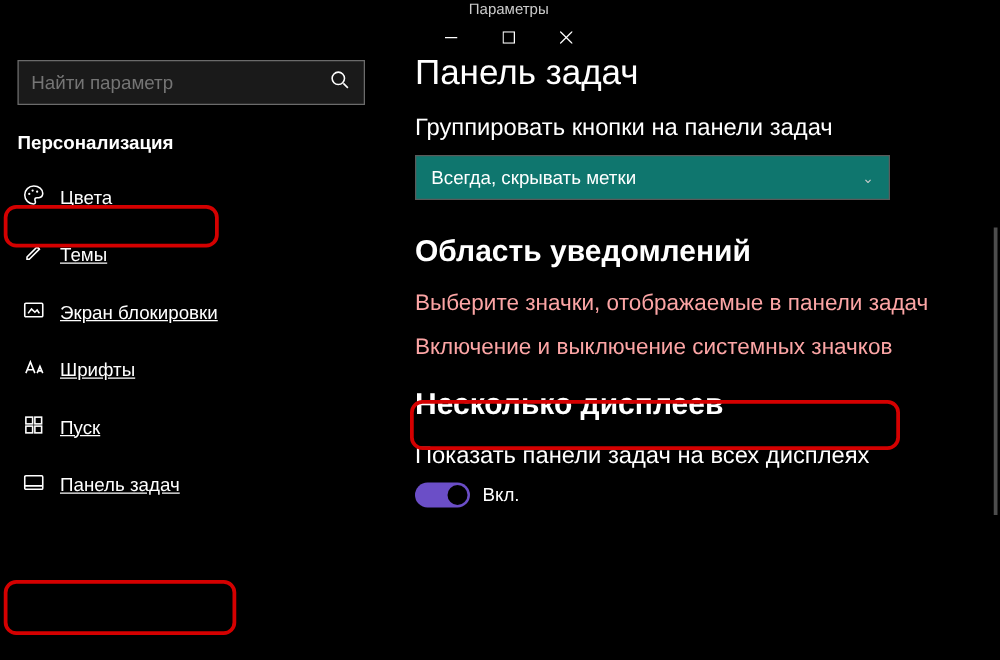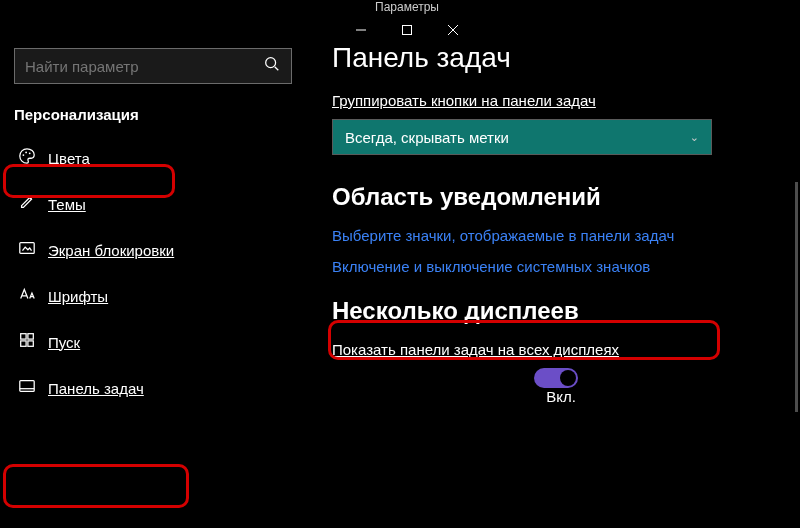--- a/index.html
+++ b/index.html
@@ -95,52 +95,50 @@
     width: 3px;
     height: 230px;
     background: #4d4d4d;
   }
   h1.page-title {
     font-size: 28px;
     font-weight: 400;
     margin-bottom: 18px;
   }
   .setting-label {
-    font-size: 15px;
+    font-size: 19px;
     margin-bottom: 10px;
-    text-decoration: underline;
   }
   .dropdown {
     width: 380px;
     height: 36px;
     border: 1px solid #5a5a5a;
     background: #0f766e;
     display: flex;
     align-items: center;
     padding: 0 12px;
     font-size: 15px;
     margin-bottom: 28px;
   }
   .dropdown-arrow { font-size: 11px; color:#ccc; }
   h2.section-title {
     font-size: 24px;
     font-weight: 700;
     margin-bottom: 16px;
   }
   .link {
-    font-size: 15px;
-    color: #3b82f6;
+    font-size: 18px;
+    color: #fca5a5;
     margin-bottom: 14px;
     display: block;
   }
   .toggle-row {
     display: flex;
     align-items: center;
     margin-top: 6px;
-    flex-direction: column;
   }
   .toggle {
     width: 44px;
     height: 20px;
     border-radius: 10px;
     background: #6b4ec7;
     position: relative;
     margin-right: 10px;
   }
   .toggle-thumb {

